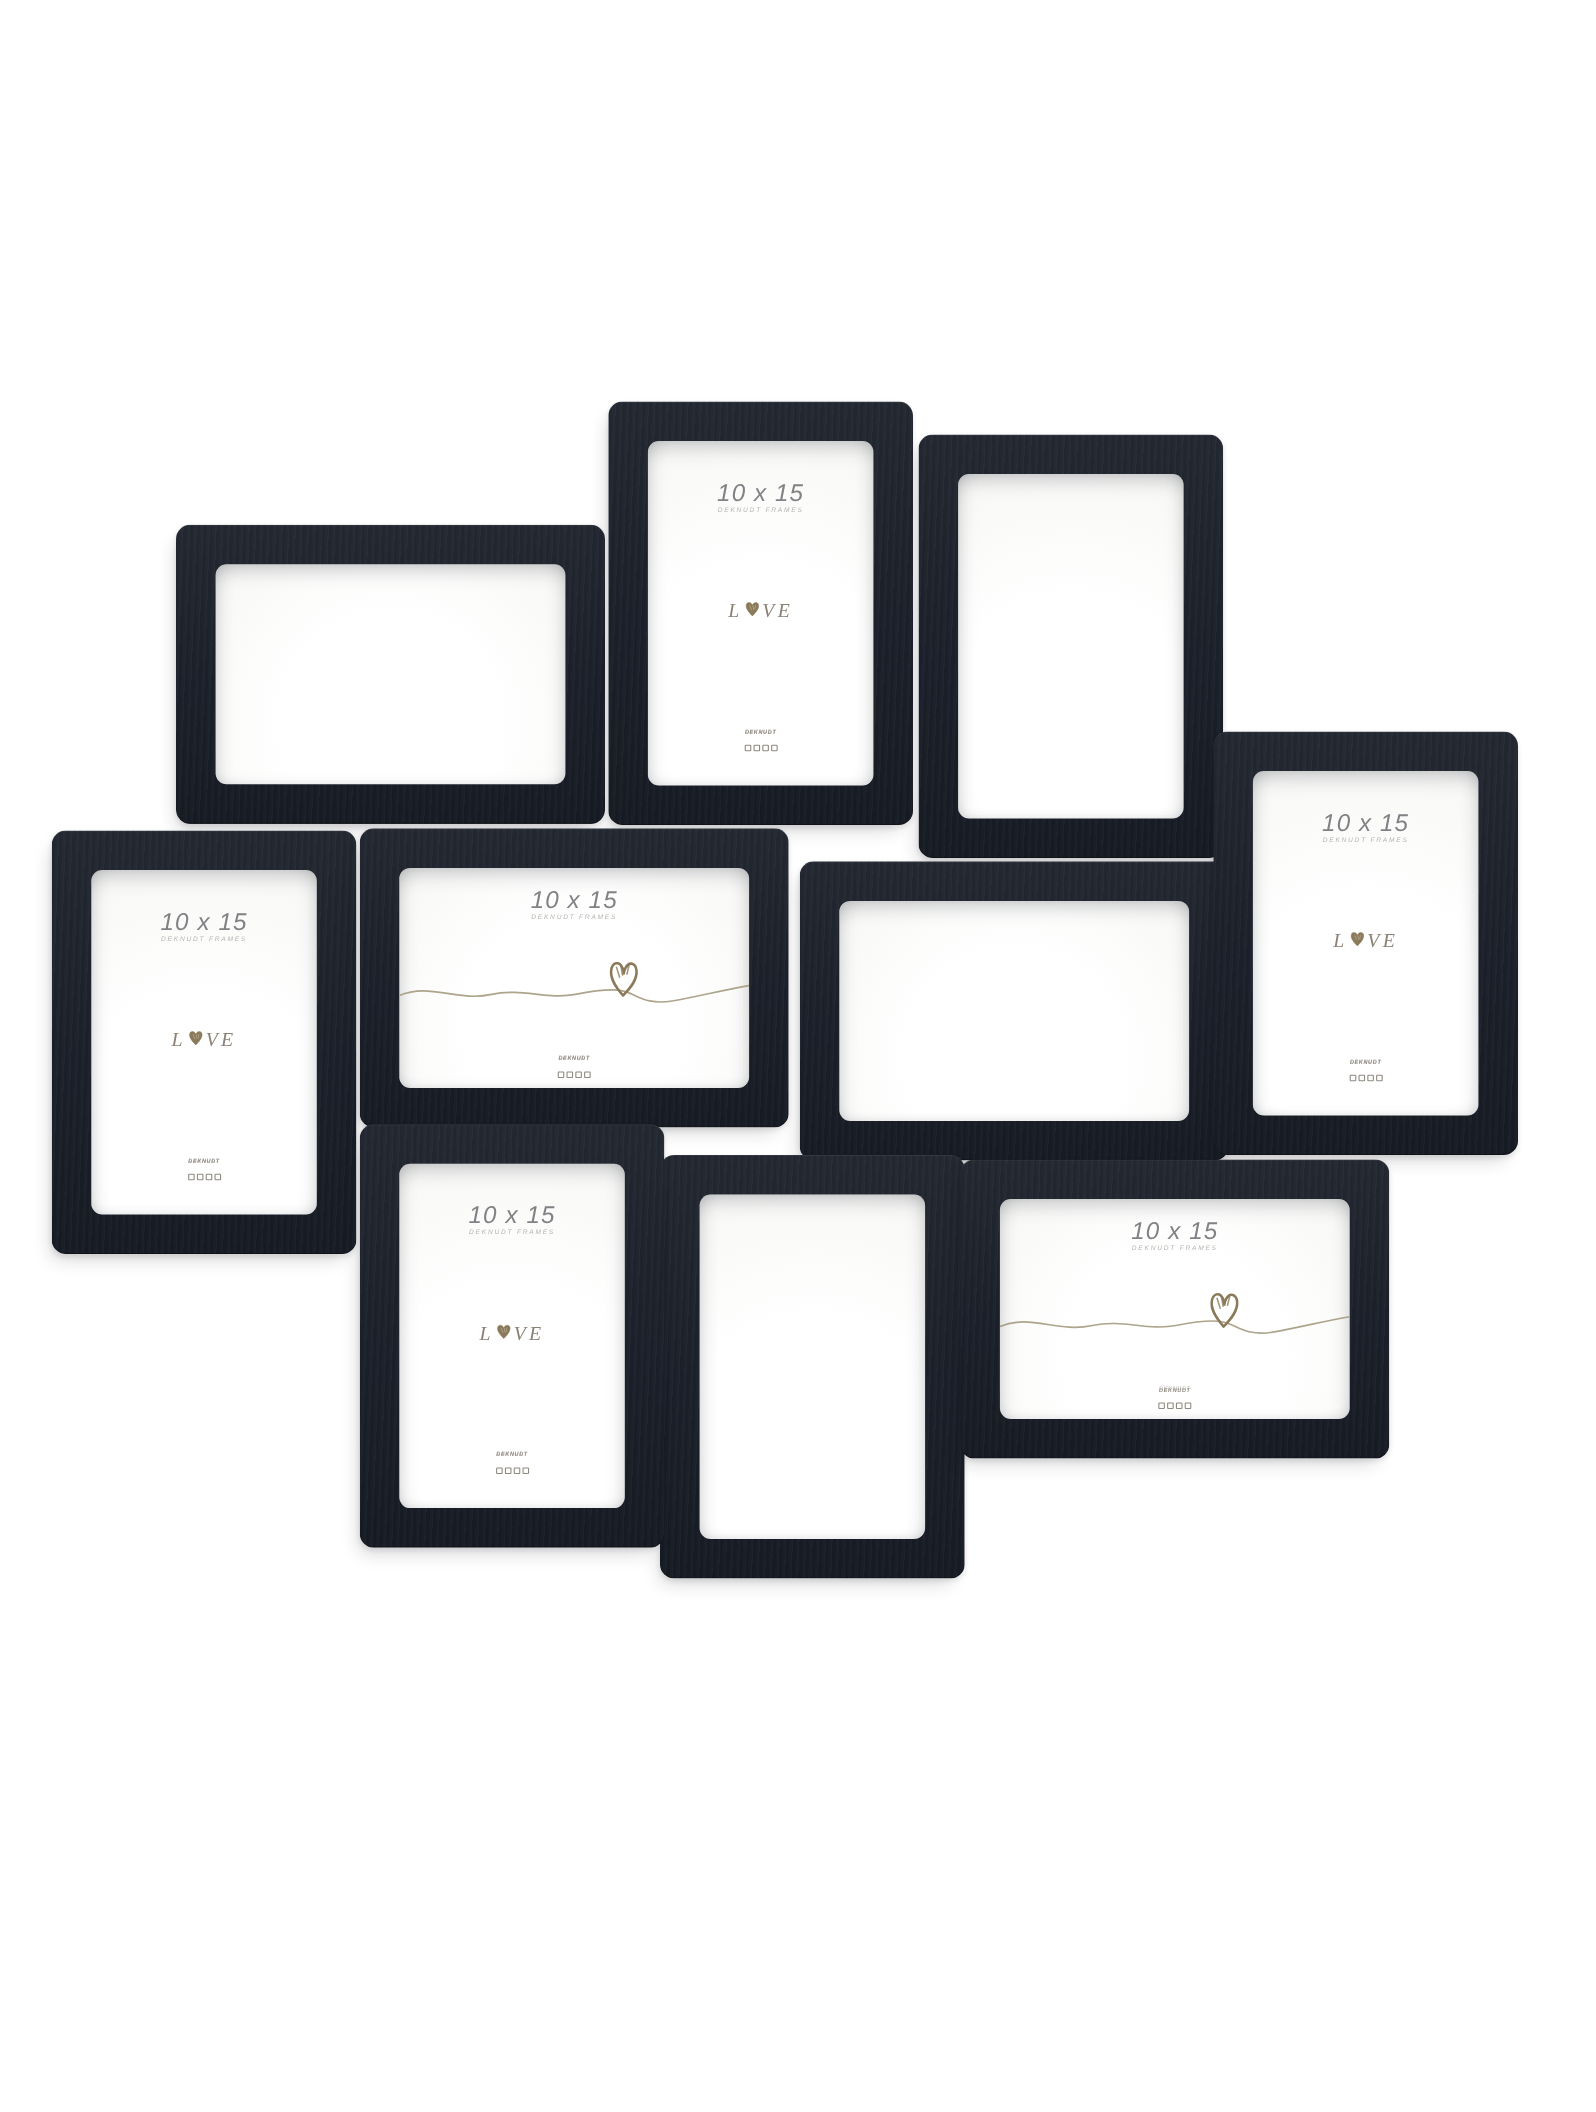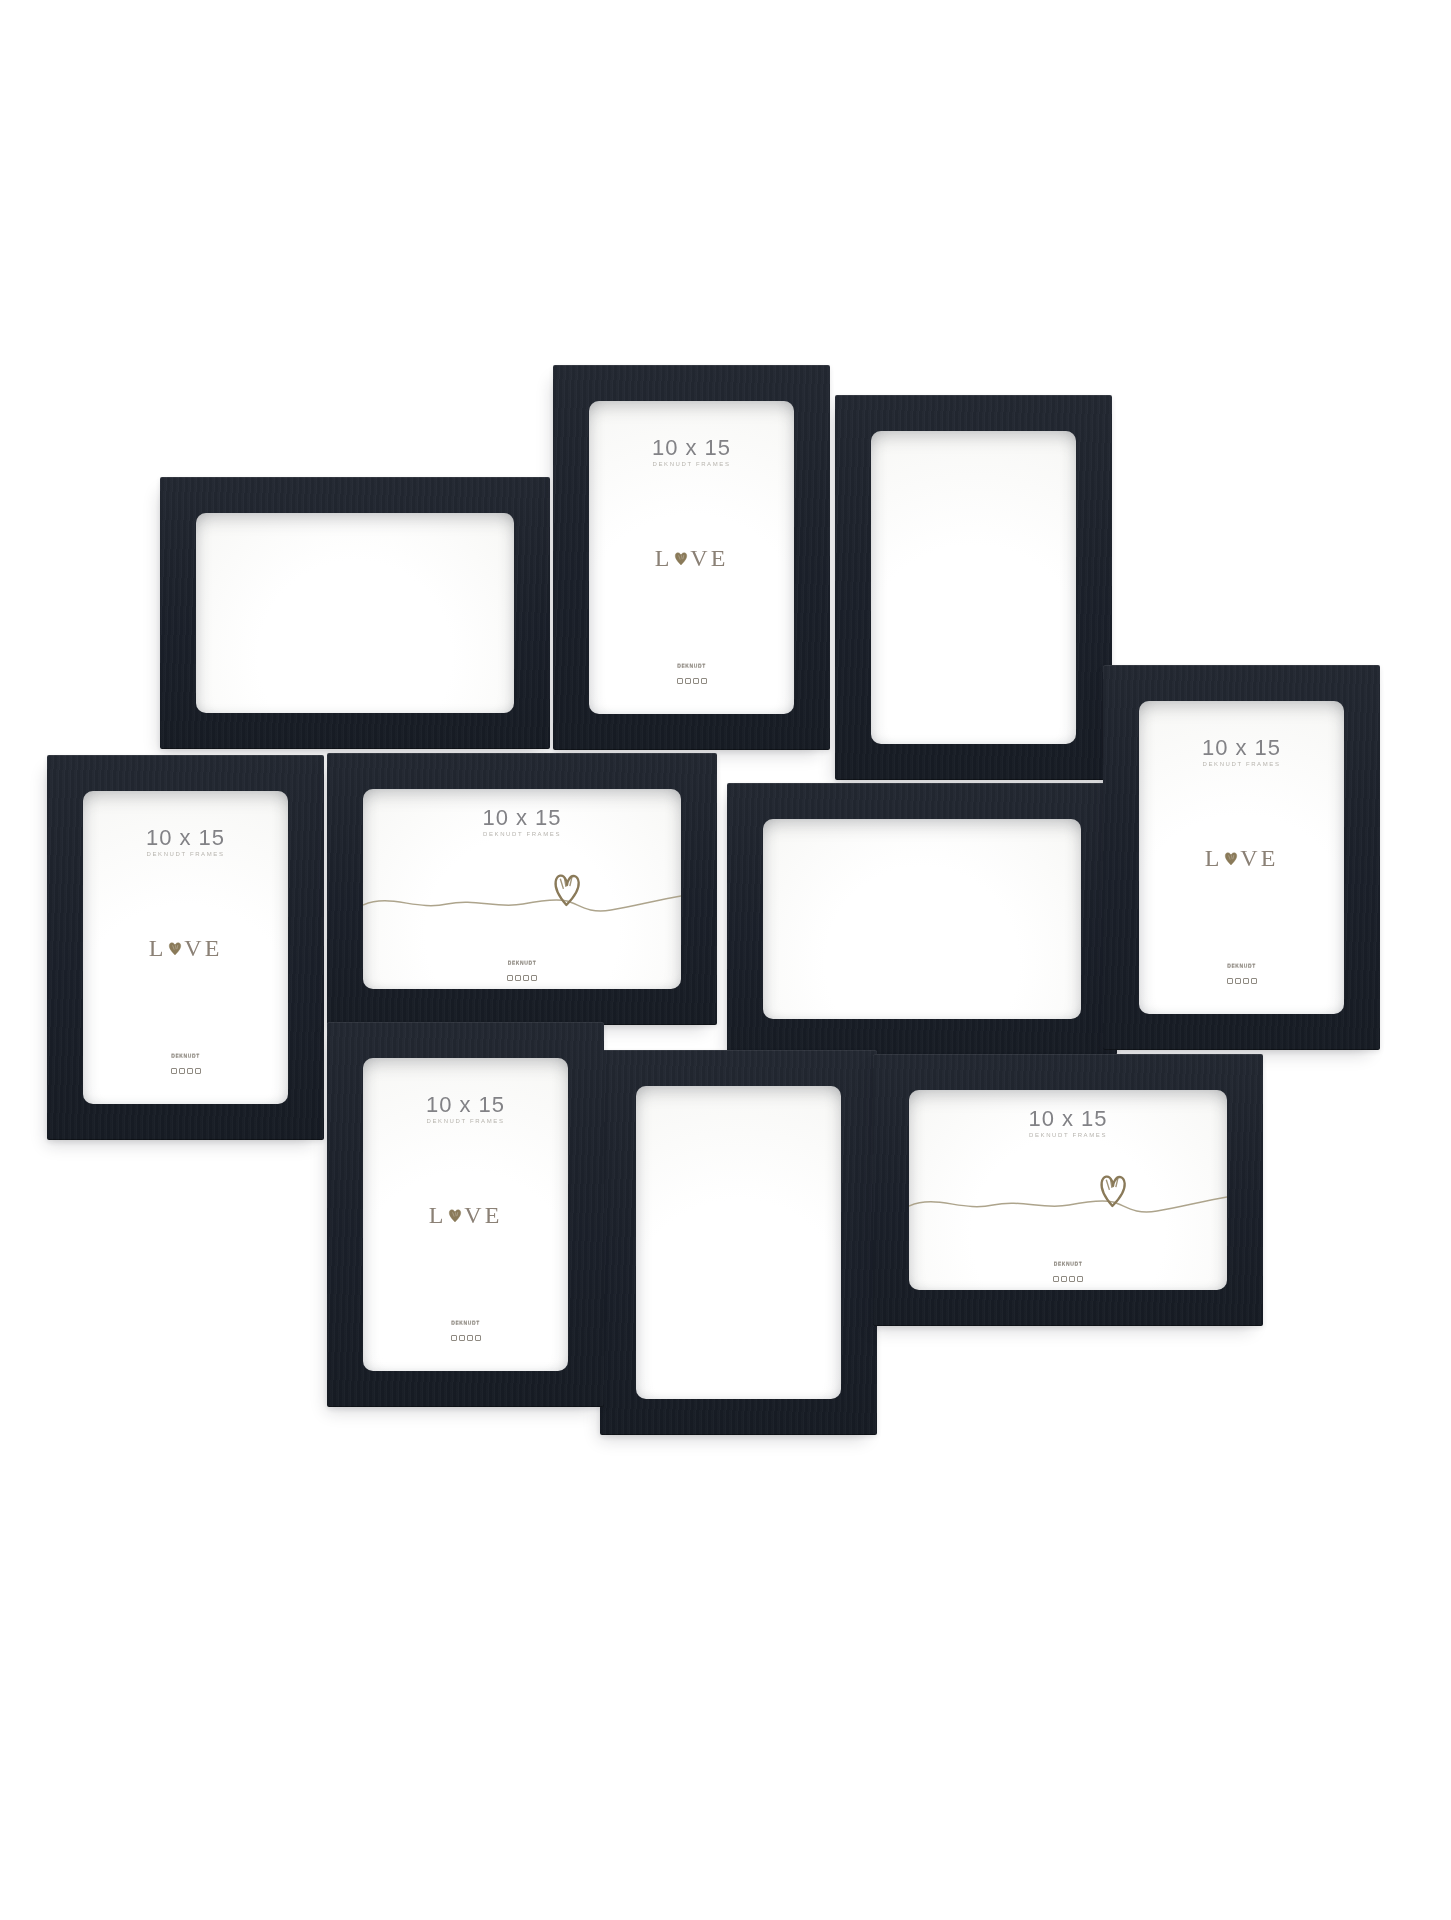--- a/index.html
+++ b/index.html
@@ -10,26 +10,27 @@
   }
   
   .frame {
     position:absolute;
     background:
       repeating-linear-gradient(92deg,
         rgba(255,255,255,0.028) 0 1px,
         rgba(0,0,0,0.035) 1px 4px,
         rgba(255,255,255,0.012) 4px 6px),
       linear-gradient(180deg,#232832 0%, #1b202a 55%, #171c24 100%);
-    border-radius:2px;
+    border-radius:13px;
     box-shadow:
       inset 0 1px 0 rgba(255,255,255,0.07),
       inset 0 -1px 0 rgba(0,0,0,0.35),
       -6px 10px 16px -6px rgba(25,30,40,0.18),
       0 2px 5px rgba(25,30,40,0.10);
+    font-style: italic;
   }
   .window {
     position:absolute; left:36px; top:36px; right:36px; bottom:36px;
     background:radial-gradient(circle at 50% 72%, #ffffff 45%, #f7f7f5 100%);
     border-radius:10px;
     box-shadow:
       inset 0 14px 18px -10px rgba(45,50,62,0.28),
       inset 0 -7px 12px -9px rgba(45,50,62,0.16),
       inset 13px 0 16px -12px rgba(45,50,62,0.18),
       inset -13px 0 16px -12px rgba(45,50,62,0.18);
@@ -46,21 +47,21 @@
     font-size:6px; letter-spacing:1.6px; color:#b7b4ae; font-weight:400;
   }
   .portrait .size-label  { top:34px; }
   .portrait .brand-label { top:60px; }
   .landscape .size-label  { top:16px; }
   .landscape .brand-label { top:42px; }
 
   .love-word {
     position:absolute; left:0; right:0; top:144px; text-align:center;
     font-family:"Liberation Serif", serif;
-    font-size:24px; letter-spacing:3px; color:#8b8176; font-weight:400;
+    font-size:18px; letter-spacing:3px; color:#8b8176; font-weight:400;
     white-space:nowrap;
   }
   .love-word svg { vertical-align:-1px; margin:0 1px; }
 
   .doodle { position:absolute; left:0; top:70px; width:318px; height:60px; }
 
   .logo {
     position:absolute; left:0; right:0; text-align:center; line-height:1;
   }
   .portrait .logo  { top:263px; }

